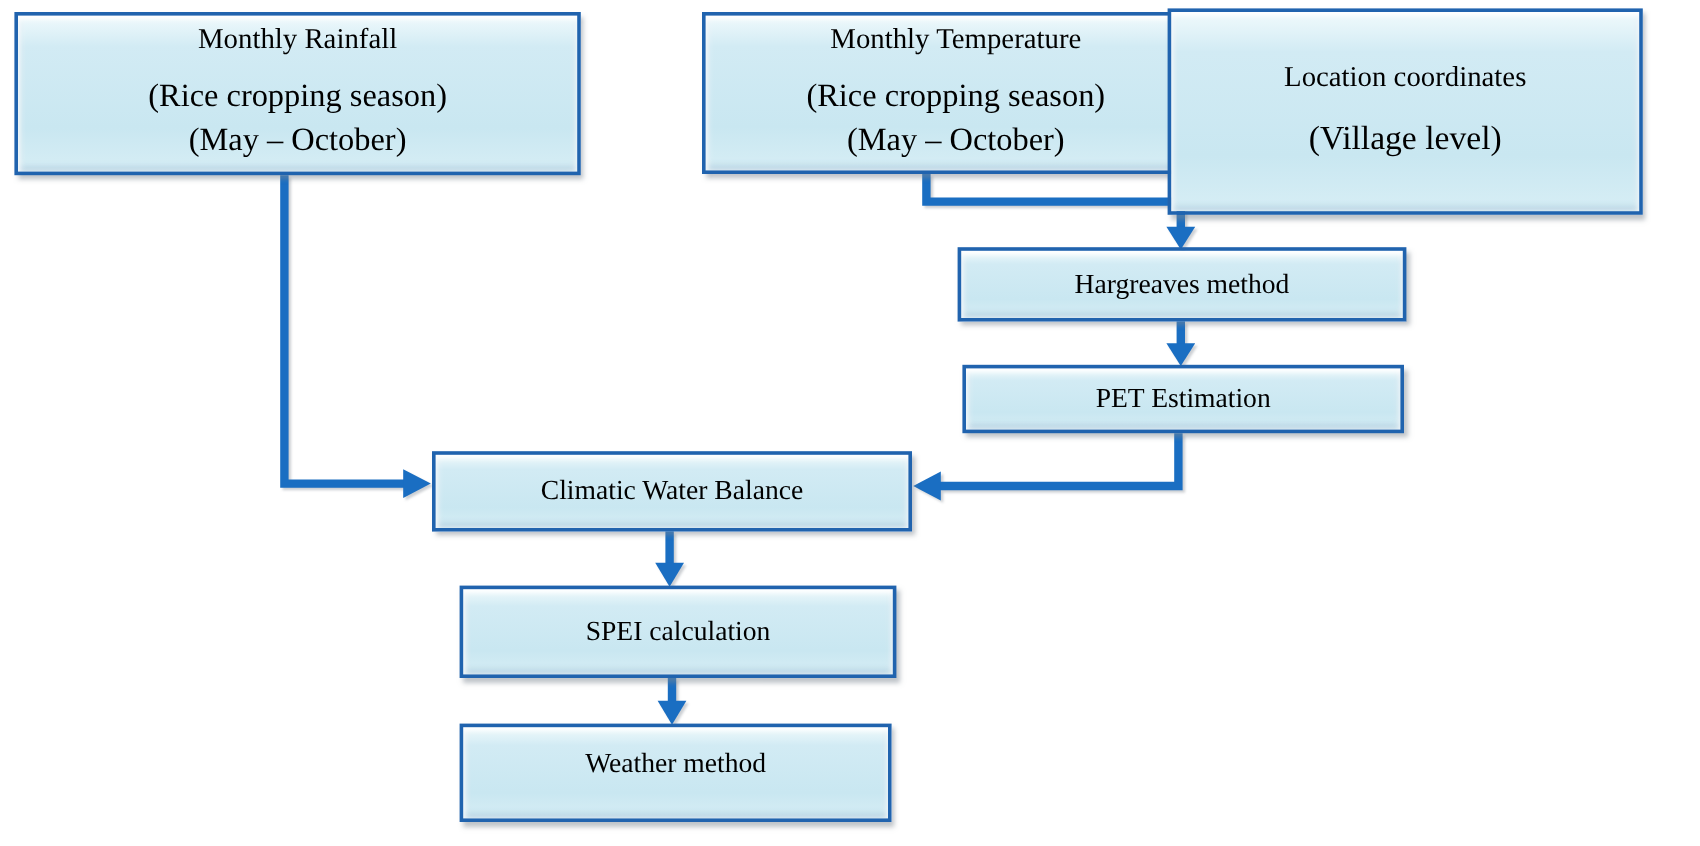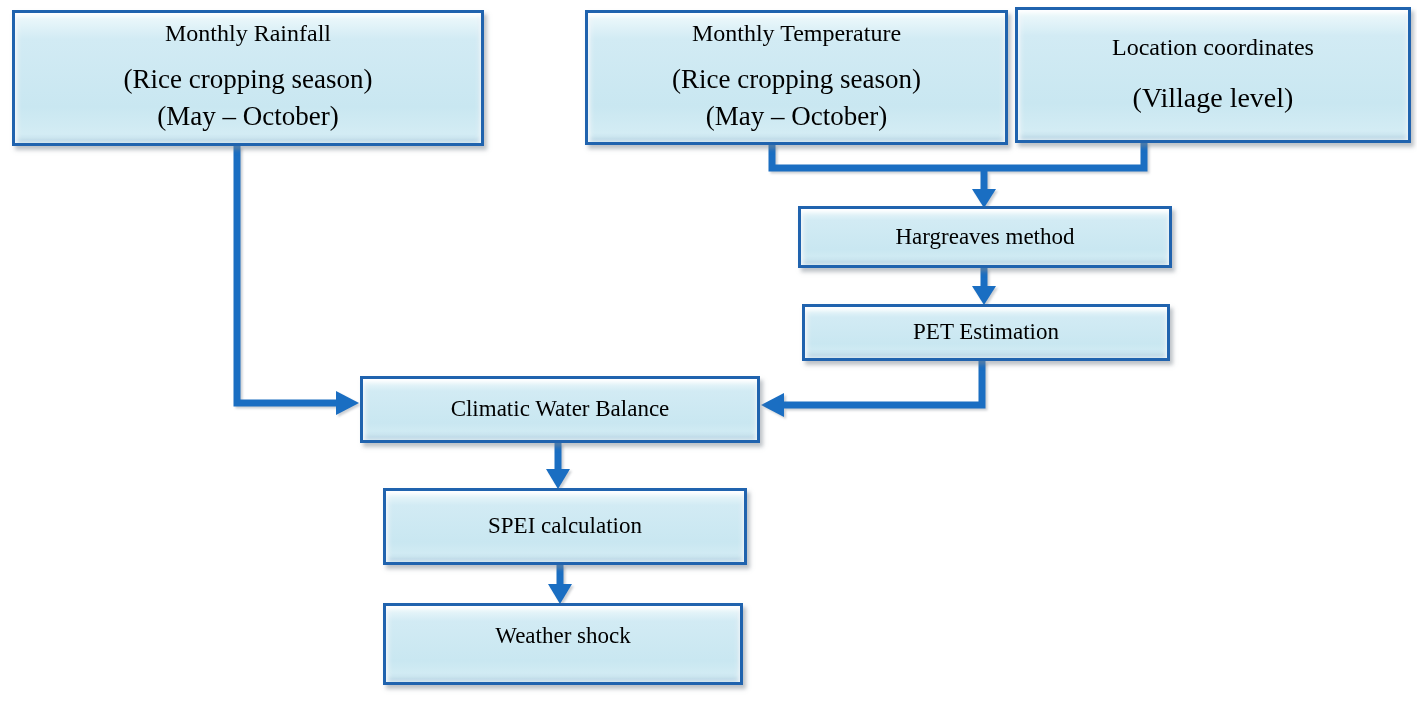--- a/index.html
+++ b/index.html
@@ -101,21 +101,21 @@
   </div>
 
   <div class="node" id="box-monthly-temperature" style="left:540px; top:10px; width:423px; height:135px;margin-left:45px;">
     <div class="node-title">Monthly Temperature</div>
     <div class="node-sub">
       <div>(Rice cropping season)</div>
       <div>(May – October)</div>
     </div>
   </div>
 
-  <div class="node" id="box-location-coordinates" style="left:1015px; top:7px; width:396px; height:136px;">
+  <div class="node" id="box-location-coordinates" style="left:973px; top:7px; width:396px; height:172px;">
     <div class="node-title">Location coordinates</div>
     <div class="node-sub-single">(Village level)</div>
   </div>
 
   <div class="node small" id="box-pet" style="left:802px; top:304px; width:368px; height:57px;">
     <div class="node-title">PET Estimation</div>
   </div>
 
   <div class="node small" id="box-hargreaves" style="left:798px; top:206px; width:374px; height:62px;">
     <div class="node-title">Hargreaves method</div>
@@ -123,16 +123,16 @@
 
   <div class="node small" id="box-spei" style="left:383px; top:488px; width:364px; height:77px;">
     <div class="node-title">SPEI calculation</div>
   </div>
 
   <div class="node small" id="box-cwb" style="left:360px; top:376px; width:400px; height:67px;">
     <div class="node-title">Climatic Water Balance</div>
   </div>
 
   <div class="node small" id="box-weather-shock" style="left:383px; top:603px; width:360px; height:82px;">
-    <div class="node-title">Weather shock</div>
+    <div class="node-title">Weather method</div>
   </div>
 
 </div>
 
 </body></html>

